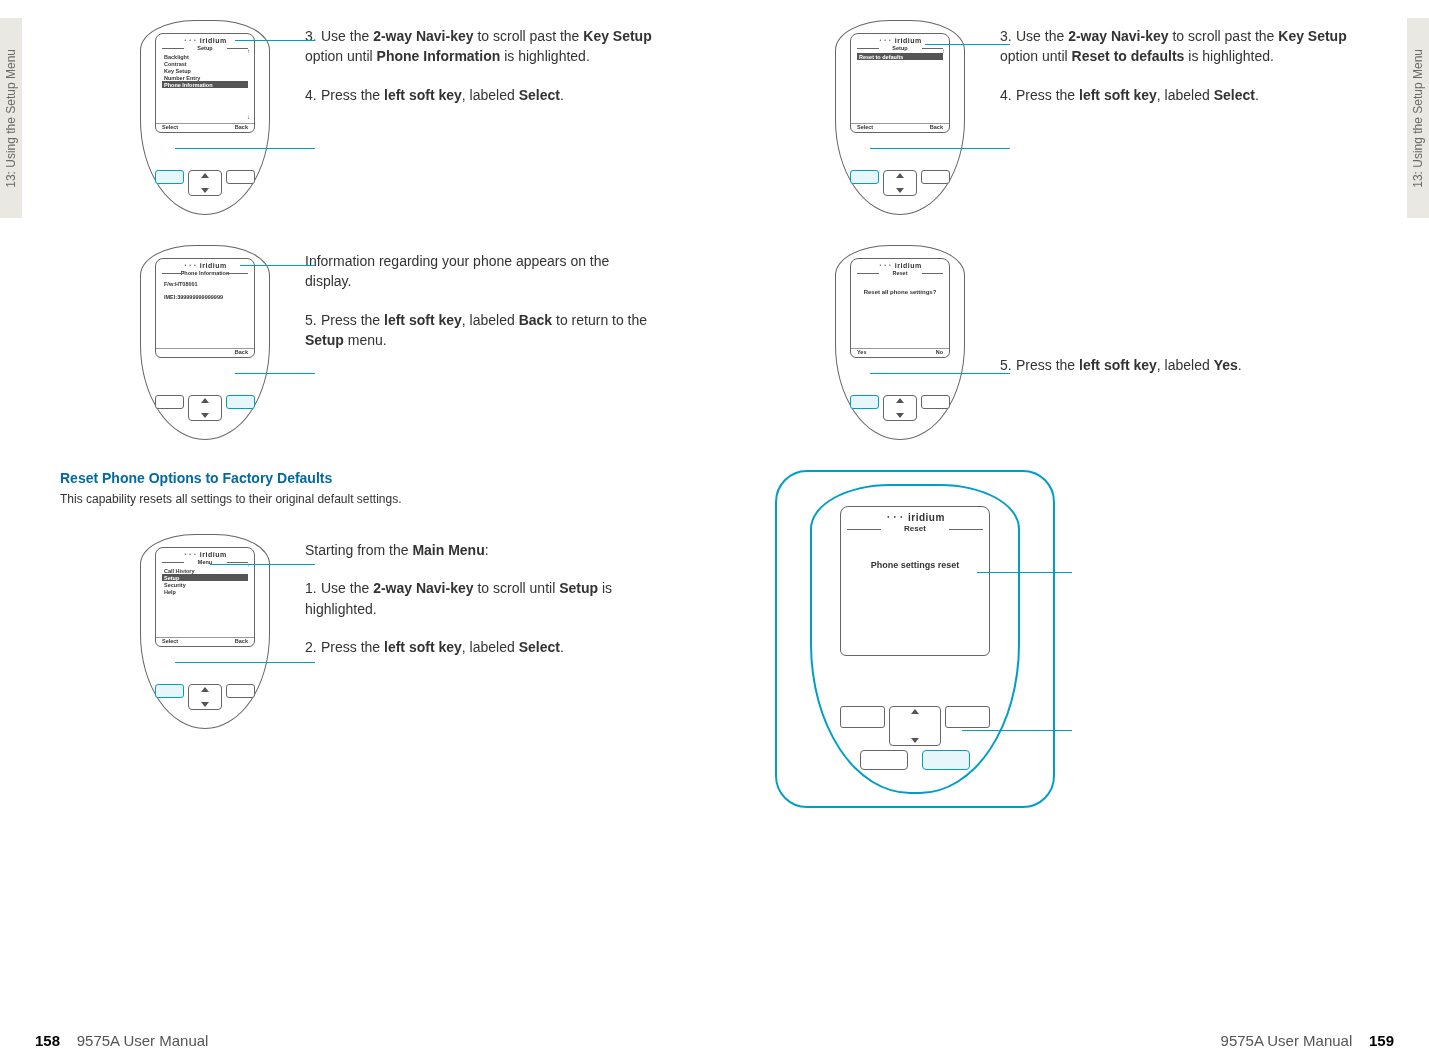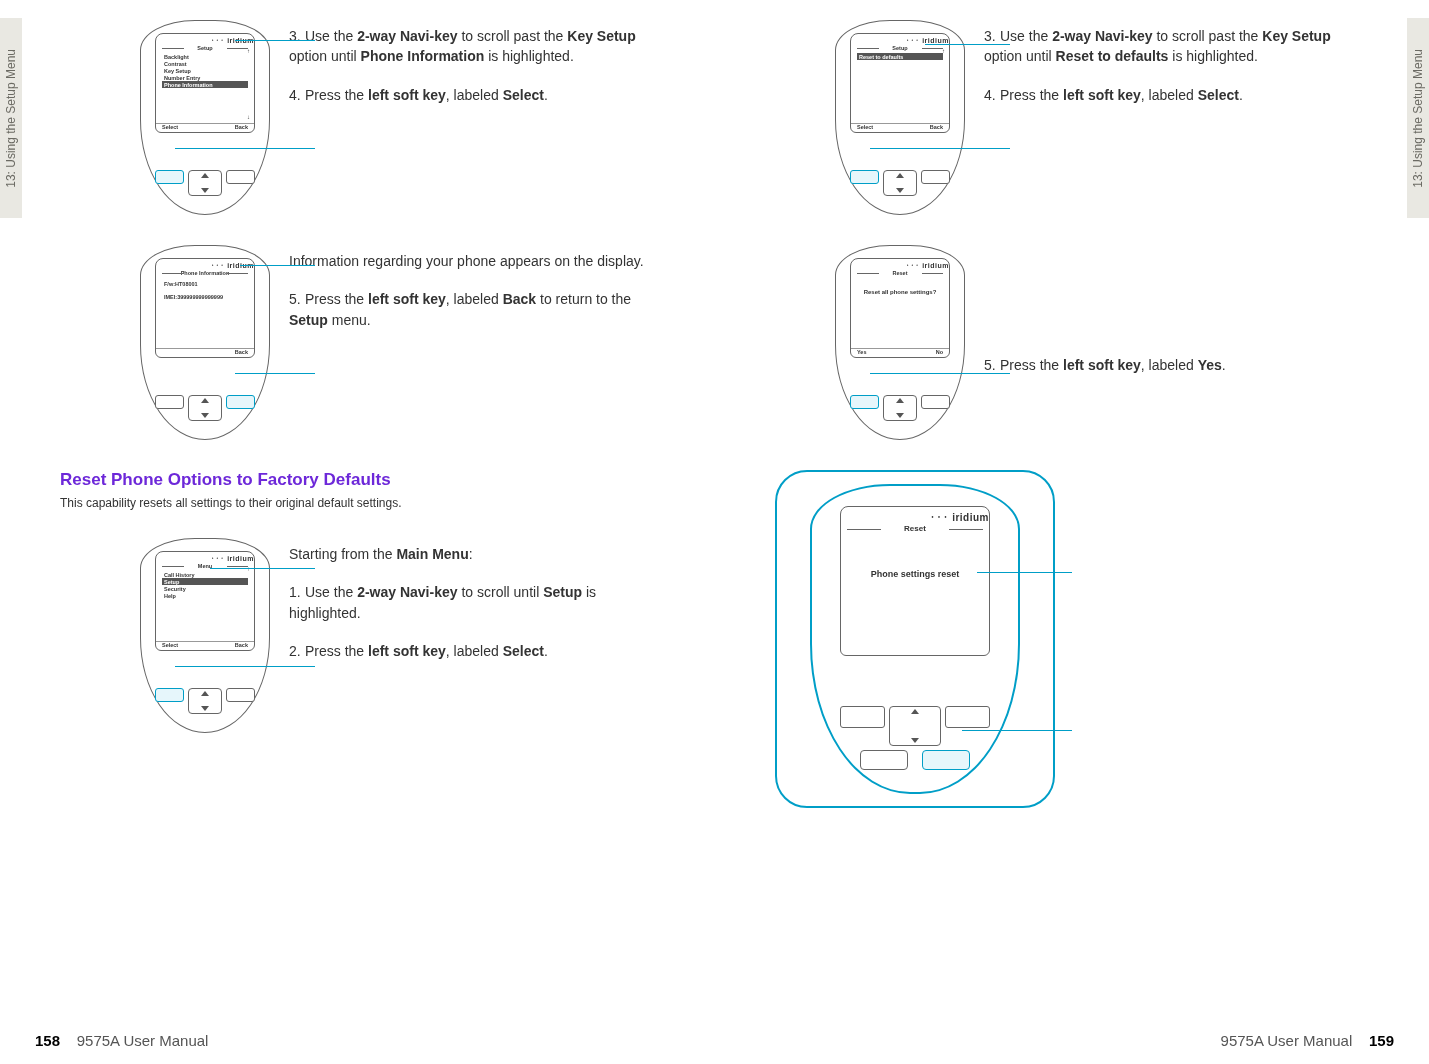--- a/index.html
+++ b/index.html
@@ -75,21 +75,21 @@
     border-radius: 8px 8px 6px 6px;
     background: #fff;
     font-size: 6px;
     font-weight: bold;
     color: #333;
   }
   .phone.large .screen {
     width: 150px; height: 150px; top: 20px;
     font-size: 9px;
   }
-  .brand { text-align: right; font-size: 7px; margin-top: 3px; letter-spacing: 0.5px;}
+  .brand { text-align: center; font-size: 7px; margin-top: 3px; letter-spacing: 0.5px;}
   .phone.large .brand { font-size: 10px; margin-top:5px;}
   .title-line {
     text-align: center;
     margin: 1px 6px 0 6px;
     font-size: 5.5px;
     position: relative;
   }
   .title-line::before, .title-line::after {
     content:""; position:absolute; top:50%; width:25%; border-top:1px solid #666;
   }
@@ -100,21 +100,21 @@
   .menu-item.hl { background: #555; color: #fff; }
   .arrow-ind { position:absolute; right:4px; font-size:6px;}
   .softkeys {
     position: absolute; bottom: 2px; left: 0; right: 0;
     display: flex; justify-content: space-between;
     padding: 0 6px; font-size: 5.5px; border-top:1px solid #999;
   }
   .screen-body-center {
     text-align:center; font-size:6px; margin-top:12px; font-weight:bold; line-height:1.4;
   }
-  .phone.large .screen-body-center{font-size:9px; margin-top:35px;}
+  .phone.large .screen-body-center{font-size:9px; margin-top:26px;}
   
   .keypad {
     position: absolute;
     bottom: 14px; left: 50%; transform: translateX(-50%);
     width: 100px;
   }
   .phone.large .keypad { width: 150px; bottom: 22px;}
   .softrow { display:flex; justify-content:space-between; gap:4px; margin-bottom:4px;}
   .softbtn {
     flex:1; height:14px; border:1px solid #666; border-radius:3px; background:#fff;
@@ -129,26 +129,26 @@
   .navpad .up{border-bottom:5px solid #555;}
   .navpad .dn{border-top:5px solid #555;}
   .redrow{display:flex; justify-content:center; gap:14px; margin-top:4px;}
   .redbtn{width:32px;height:14px;border:1px solid #666;border-radius:4px;}
   .phone.large .softbtn{height:22px;}
   .phone.large .navpad{width:52px;height:40px;}
   .phone.large .redbtn{width:48px;height:20px;}
   .phone.large .redbtn.hl{border-color:#009ec7; background:#e6f6fb;}
 
   
-  .row { display:flex; gap:19px; margin-bottom:30px; align-items:flex-start; }
+  .row { display:flex; gap:35px; margin-bottom:30px; align-items:flex-start; }
   .instr { flex:1; font-size:14px; line-height:1.45; color:#333; padding-top:6px;}
   .instr p { margin-bottom:18px; }
   .num { display:inline-block; width:16px;}
 
-  .section-title{ font-weight:bold; font-size:17px; margin:30px 0 6px 0; color:#6d28d9;}
+  .section-title{ font-weight:bold; font-size:14px; margin:30px 0 6px 0; color:#0369a1;}
   .section-sub{ font-size:12px; margin-bottom:28px;}
 
   
   .callout {
     position:absolute; height:1px; background:#009ec7;
   }
   .phone-wrap{position:relative; width:130px;}
   .phone-wrap.large-wrap{width:280px; padding:12px; border:2px solid #009ec7; border-radius:32px;}
 </style>
 </head>

